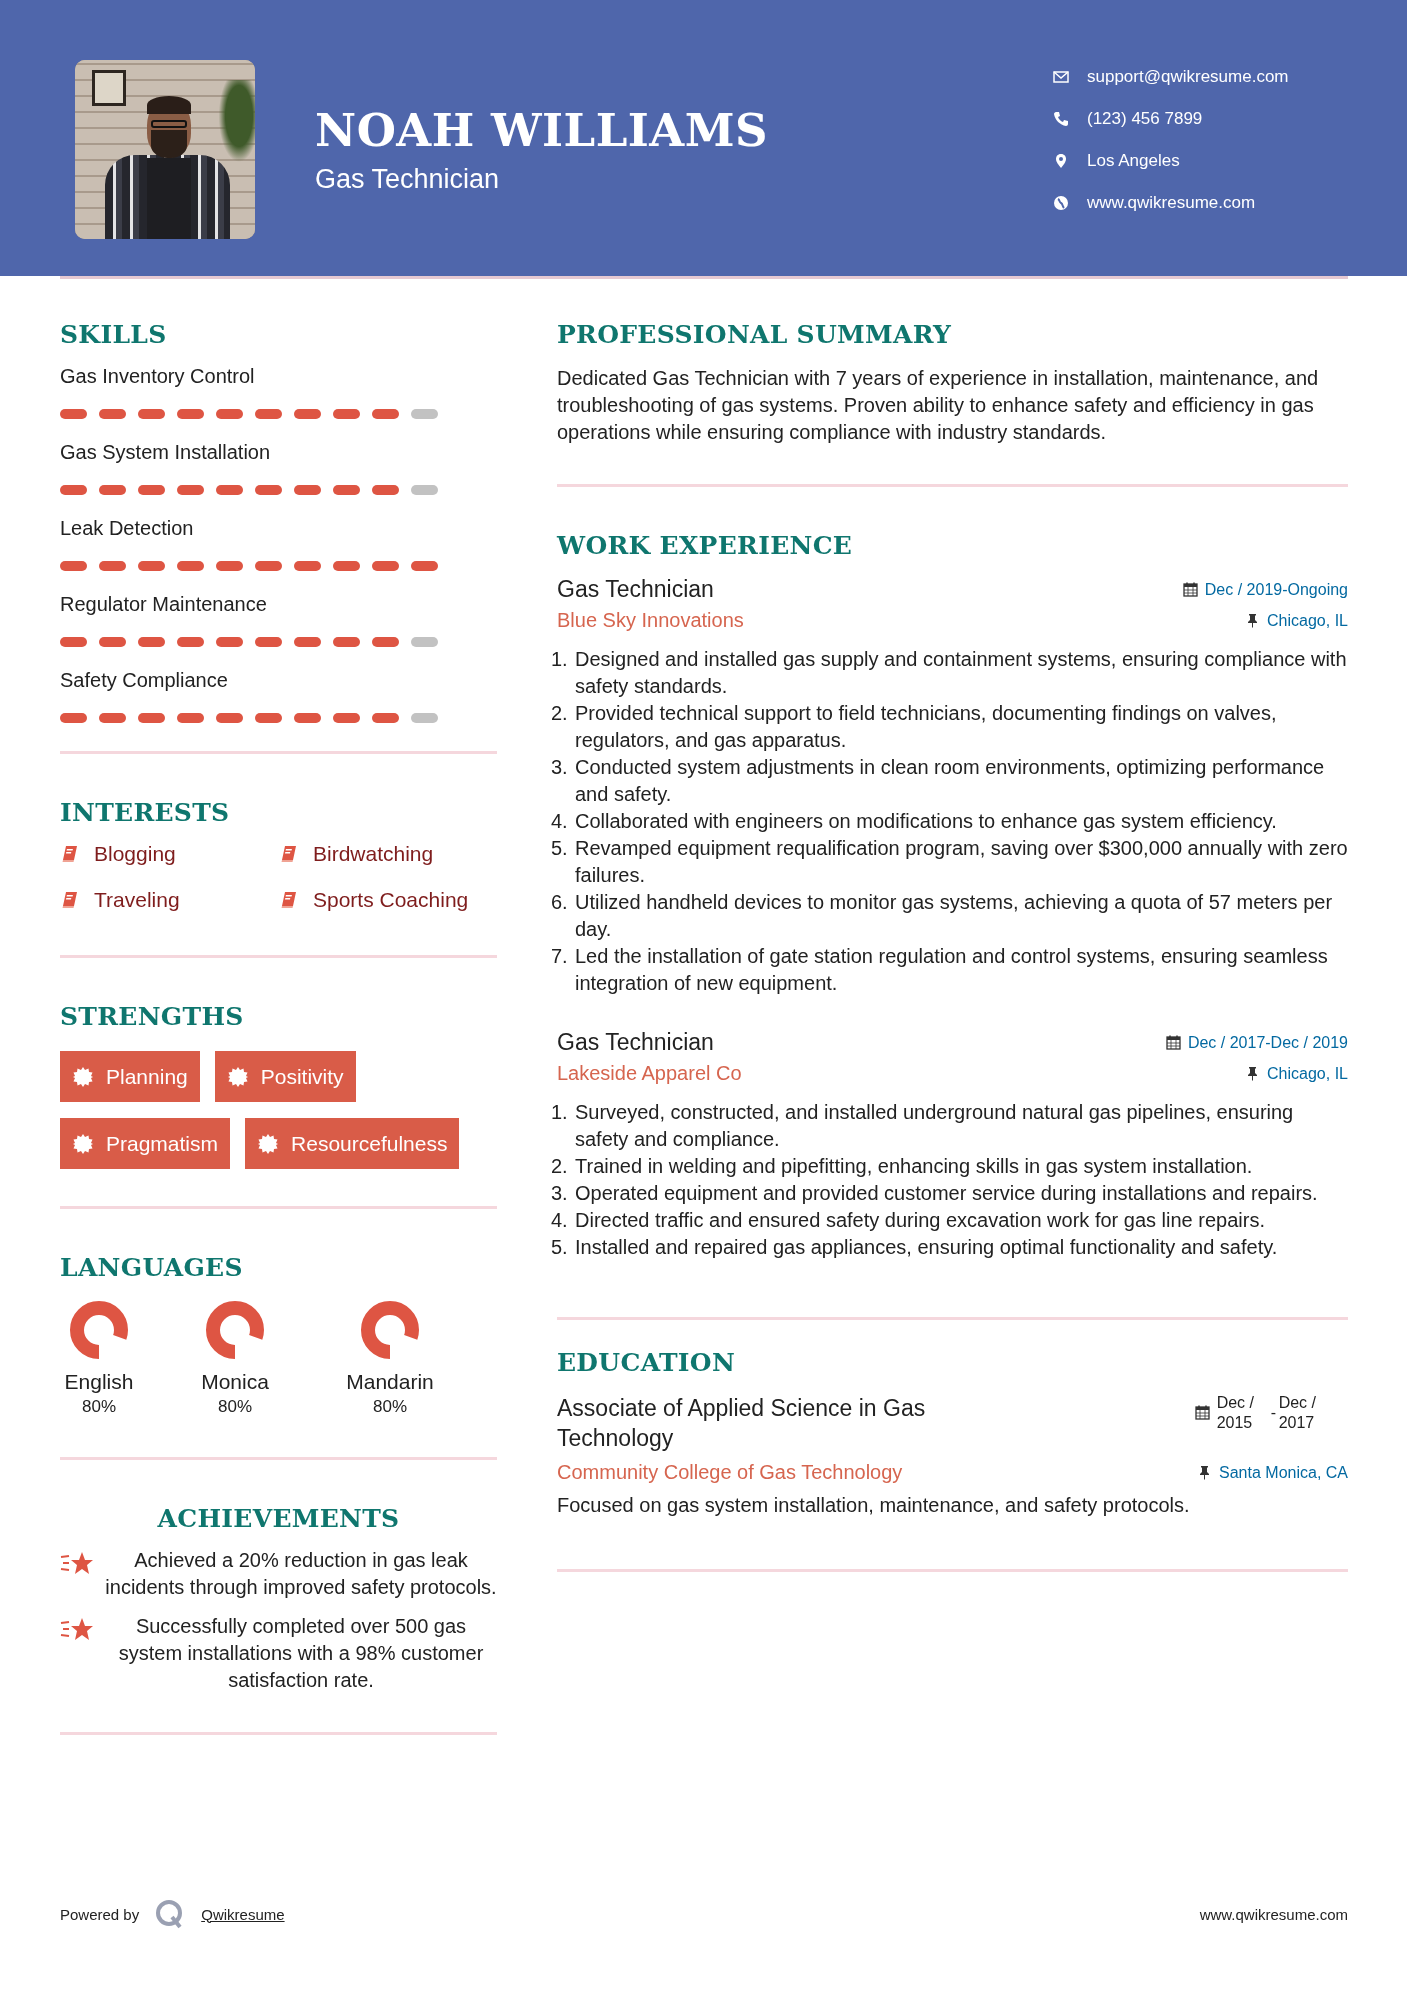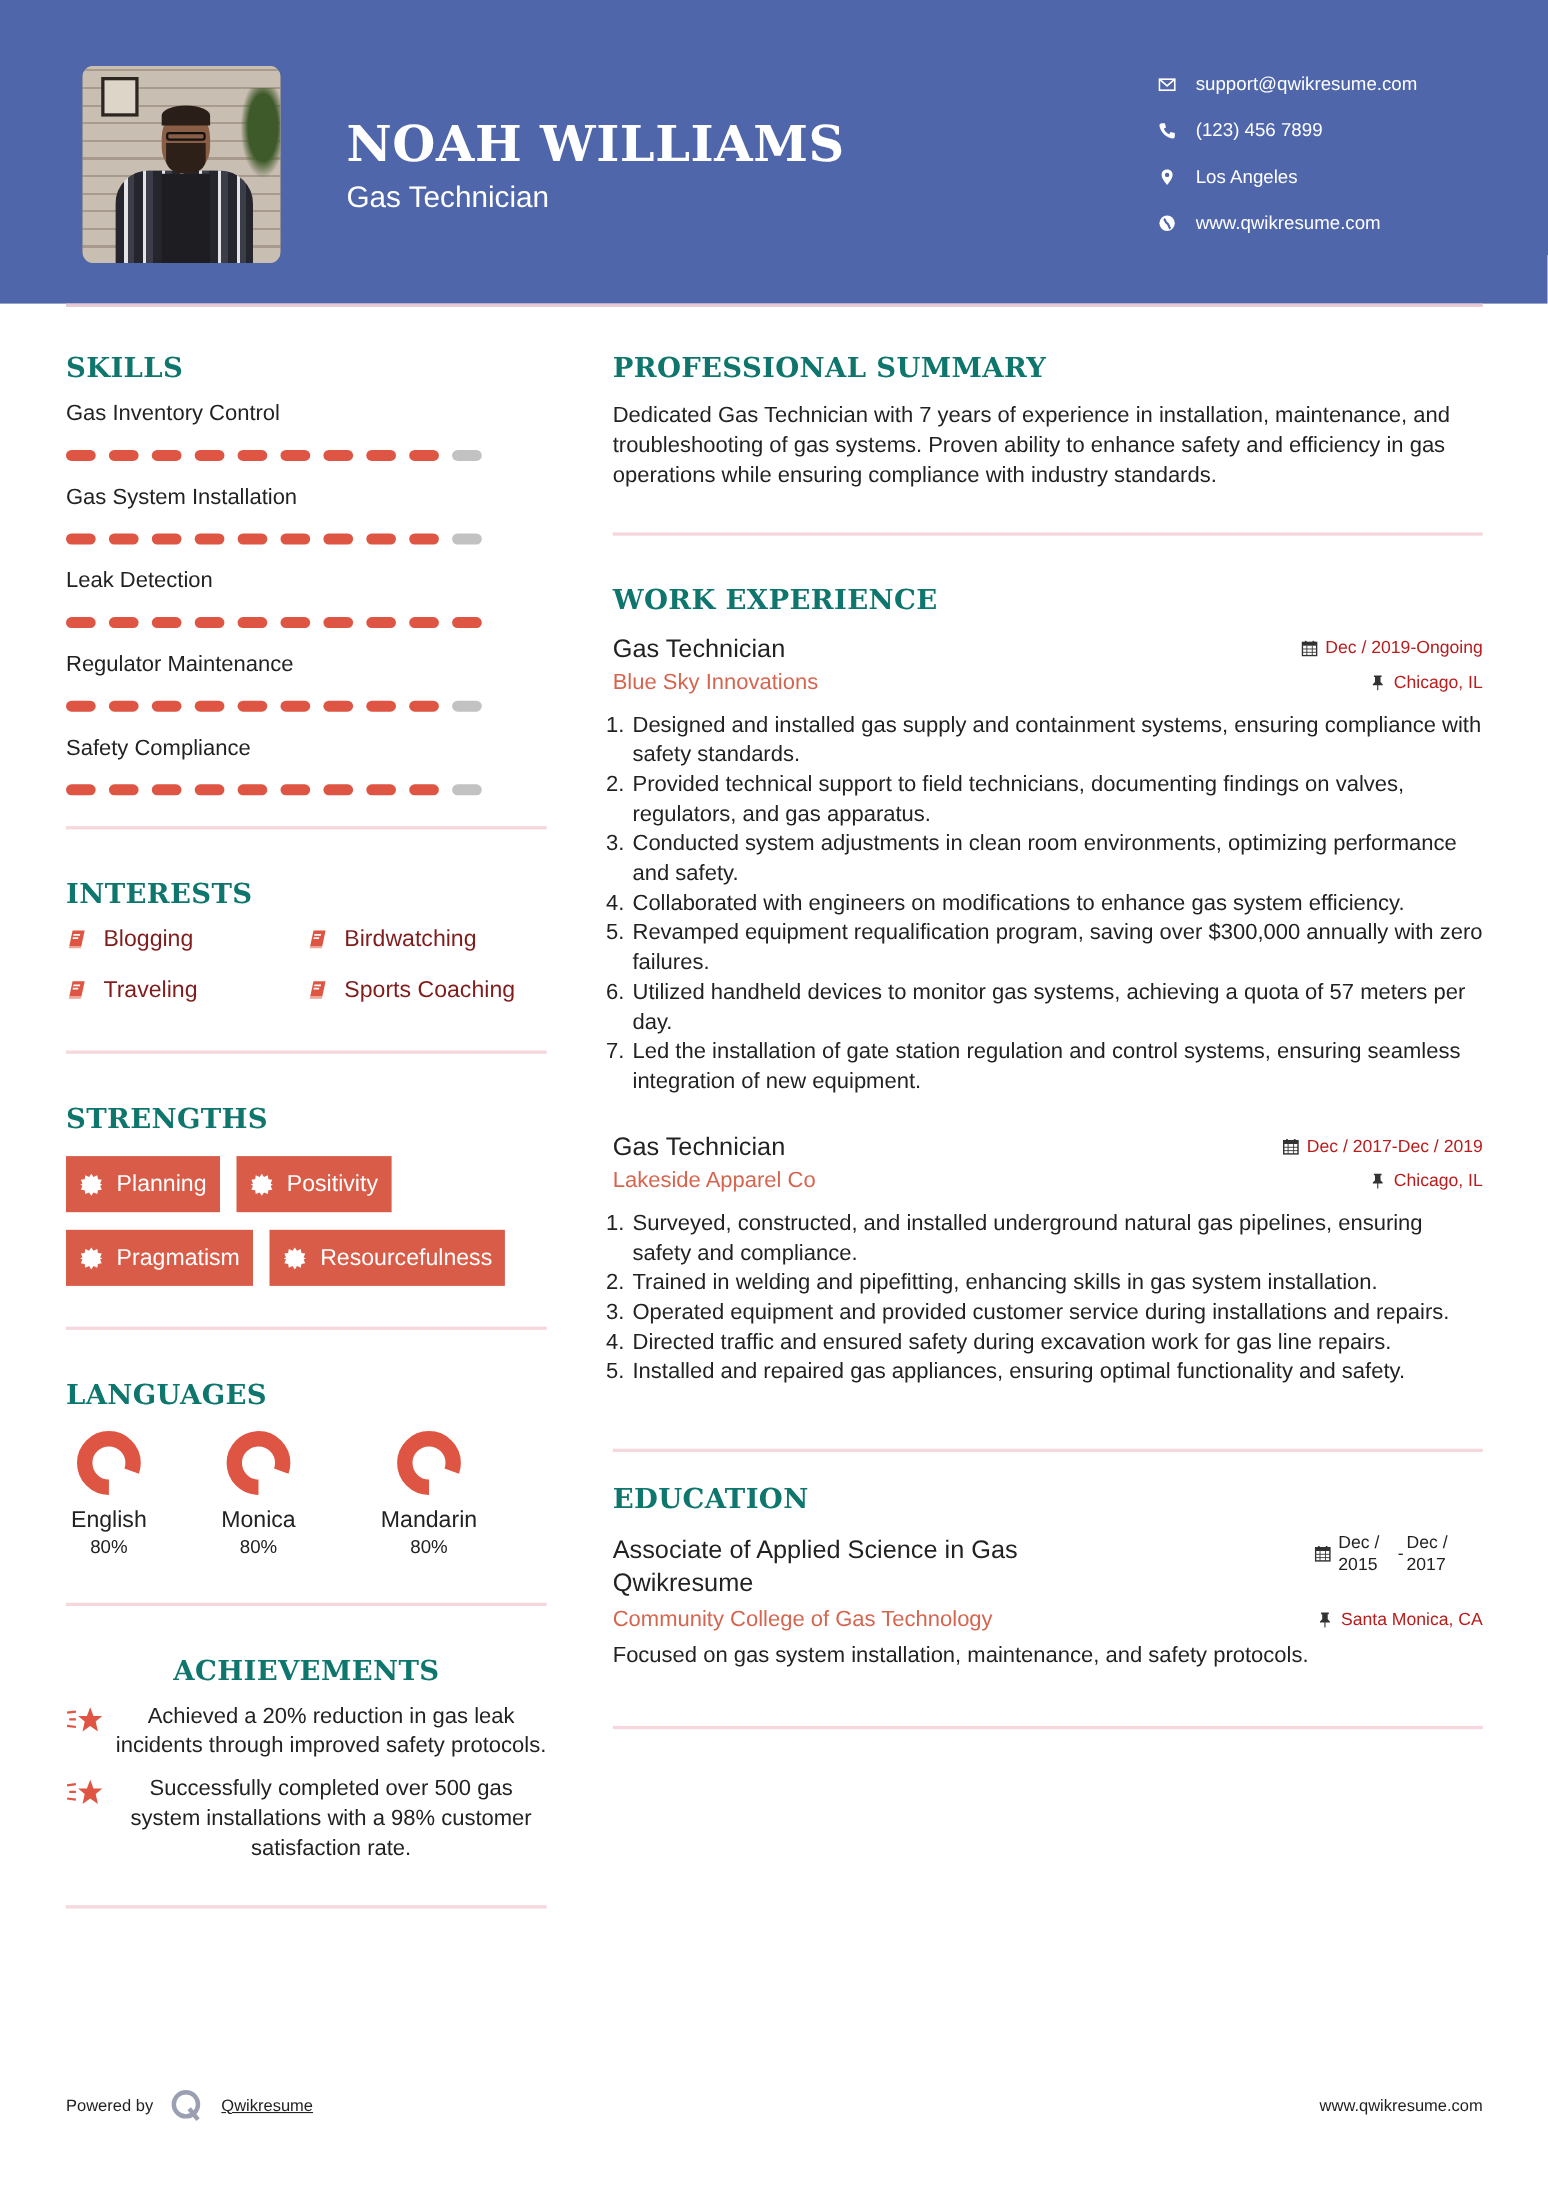--- a/index.html
+++ b/index.html
@@ -66,21 +66,21 @@
   
   .ach { display: flex; align-items: flex-start; margin-top: 14px; }
   .ach svg { width: 34px; height: 28px; flex: none; margin-right: 11px; margin-top: 2px; }
   .ach .txt { font-family: "Liberation Sans", sans-serif; font-size: 20px; line-height: 27px; color: #222; }
 
   
   .summary { margin-top: 16px; line-height: 27px; width: 791px; }
   .job { margin-top: 16px; }
   .job-head { display: flex; justify-content: space-between; align-items: center; }
   .job-title { font-family: "Liberation Sans", sans-serif; font-size: 23px; color: #222; }
-  .job-date, .job-loc { display: flex; align-items: center; font-family: "Liberation Sans", sans-serif; font-size: 16px; color: #b91c1c; }
+  .job-date, .job-loc { display: flex; align-items: center; font-family: "Liberation Sans", sans-serif; font-size: 16px; color: #0369a1; }
   .job-date svg, .job-loc svg { width: 15px; height: 15px; margin-right: 7px; }
   .company { font-family: "Liberation Sans", sans-serif; font-size: 20px; color: #d6654f; }
   .bullets { list-style: none; margin-top: 14px; }
   .bullets li { position: relative; padding-left: 18px; font-family: "Liberation Sans", sans-serif; font-size: 20px; line-height: 27px; color: #222; }
   .bullets li .num { position: absolute; left: -6px; top: 0; width: 22px; text-align: left; }
 
   .edu-head { display: flex; justify-content: space-between; align-items: flex-start; margin-top: 16px; }
   .edu-title { font-family: "Liberation Sans", sans-serif; font-size: 23px; line-height: 30px; width: 470px; color: #222; }
   .edu-date { display: flex; align-items: flex-start; font-family: "Liberation Sans", sans-serif; font-size: 16px; color: #222; margin-top: 0px; margin-right: 32px; }
   .edu-date .d { line-height: 20px; }
@@ -434,21 +434,21 @@
         <li><span class="num">4.</span><span>Directed traffic and ensured safety during excavation work for gas line repairs.</span></li>
         <li><span class="num">5.</span><span>Installed and repaired gas appliances, ensuring optimal functionality and safety.</span></li>
       </ol>
     </div>
     <div class="rule" style="margin-top:56px;"></div>
   </section>
 
   <section style="margin-top:28px;">
     <div class="sec-title">EDUCATION</div>
     <div class="edu-head">
-      <div class="edu-title">Associate of Applied Science in Gas Qwikresume</div>
+      <div class="edu-title">Associate of Applied Science in Gas Technology</div>
       <div class="edu-date">
         <svg viewBox="0 0 15 15">
             <rect x="1" y="2" width="13" height="12" fill="none" stroke="#333" stroke-width="1.3"></rect>
             <rect x="1" y="2" width="13" height="3" fill="#333"></rect>
             <line x1="4" y1="0.5" x2="4" y2="3" stroke="#333" stroke-width="1.5"></line>
             <line x1="11" y1="0.5" x2="11" y2="3" stroke="#333" stroke-width="1.5"></line>
             <path d="M1 8 H14 M1 11 H14 M5 5 V14 M10 5 V14" stroke="#333" stroke-width="0.8"></path>
           </svg>
         <div class="d" style="width:54px;">
           <div>Dec /</div>

